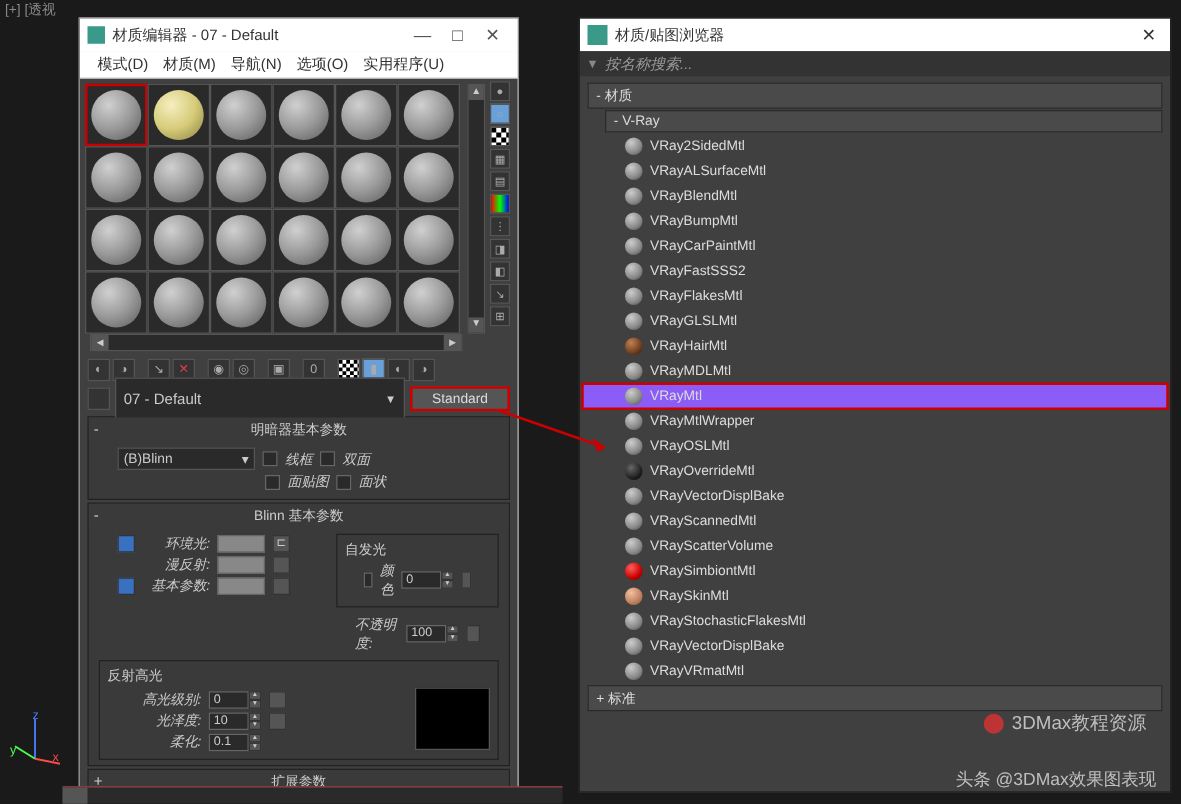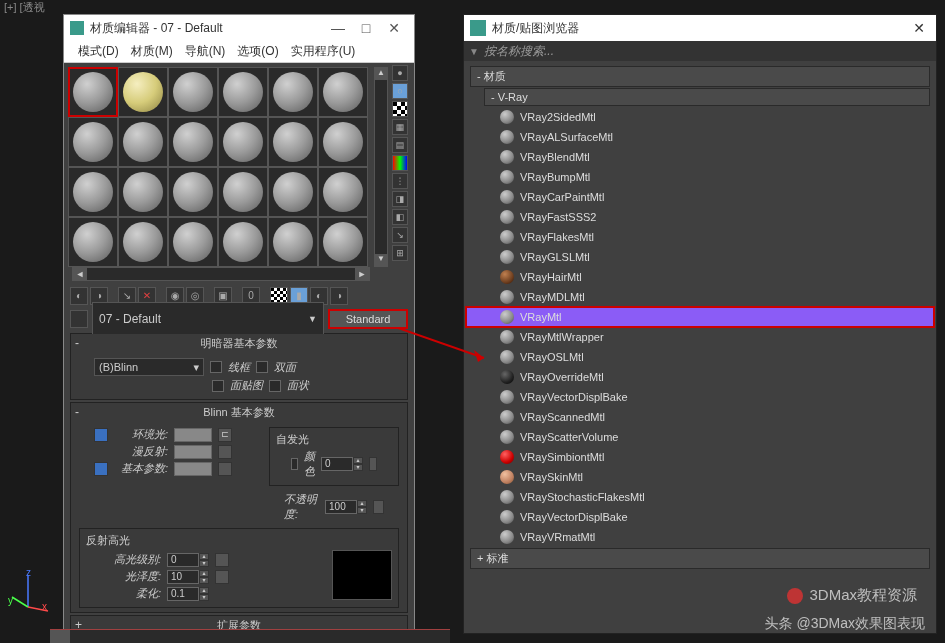--- a/index.html
+++ b/index.html
@@ -96,21 +96,21 @@
 
 .arrow-red { position: absolute; pointer-events: none; }
 
 
 .gizmo { position: absolute; left: 8px; bottom: 28px; width: 48px; height: 48px; }
 .gizmo .z { position: absolute; left: 18px; top: 0; color: #4a7aff; font-size: 10px; }
 .gizmo .y { position: absolute; left: 0; top: 28px; color: #4aff4a; font-size: 10px; }
 .gizmo .x { position: absolute; left: 34px; top: 34px; color: #ff4a4a; font-size: 10px; }
 
 .watermark { position: absolute; right: 20px; bottom: 10px; color: #ccc; font-size: 14px; opacity: 0.9; display: flex; align-items: center; gap: 6px; }
-.watermark2 { position: absolute; right: 28px; bottom: 38px; color: #ccc; font-size: 15px; opacity: 0.9; display: flex; align-items: center; gap: 6px; }
+.watermark2 { position: absolute; right: 28px; bottom: 55px; color: #ccc; font-size: 15px; opacity: 0.9; display: flex; align-items: center; gap: 6px; }
 .wlogo { width: 16px; height: 16px; background: #cc3333; border-radius: 50%; }
 
 .timeline { position: absolute; left: 50px; bottom: 0; width: 400px; height: 14px; background: #2a2a2a; border-top: 1px solid #a04040; }
 .timeline .mark { position: absolute; left: 0; top: 0; width: 20px; height: 14px; background: #555; }
 </style>
 </head>
 <body>
 
 <div class="topbar">[+] [透视</div>
 

